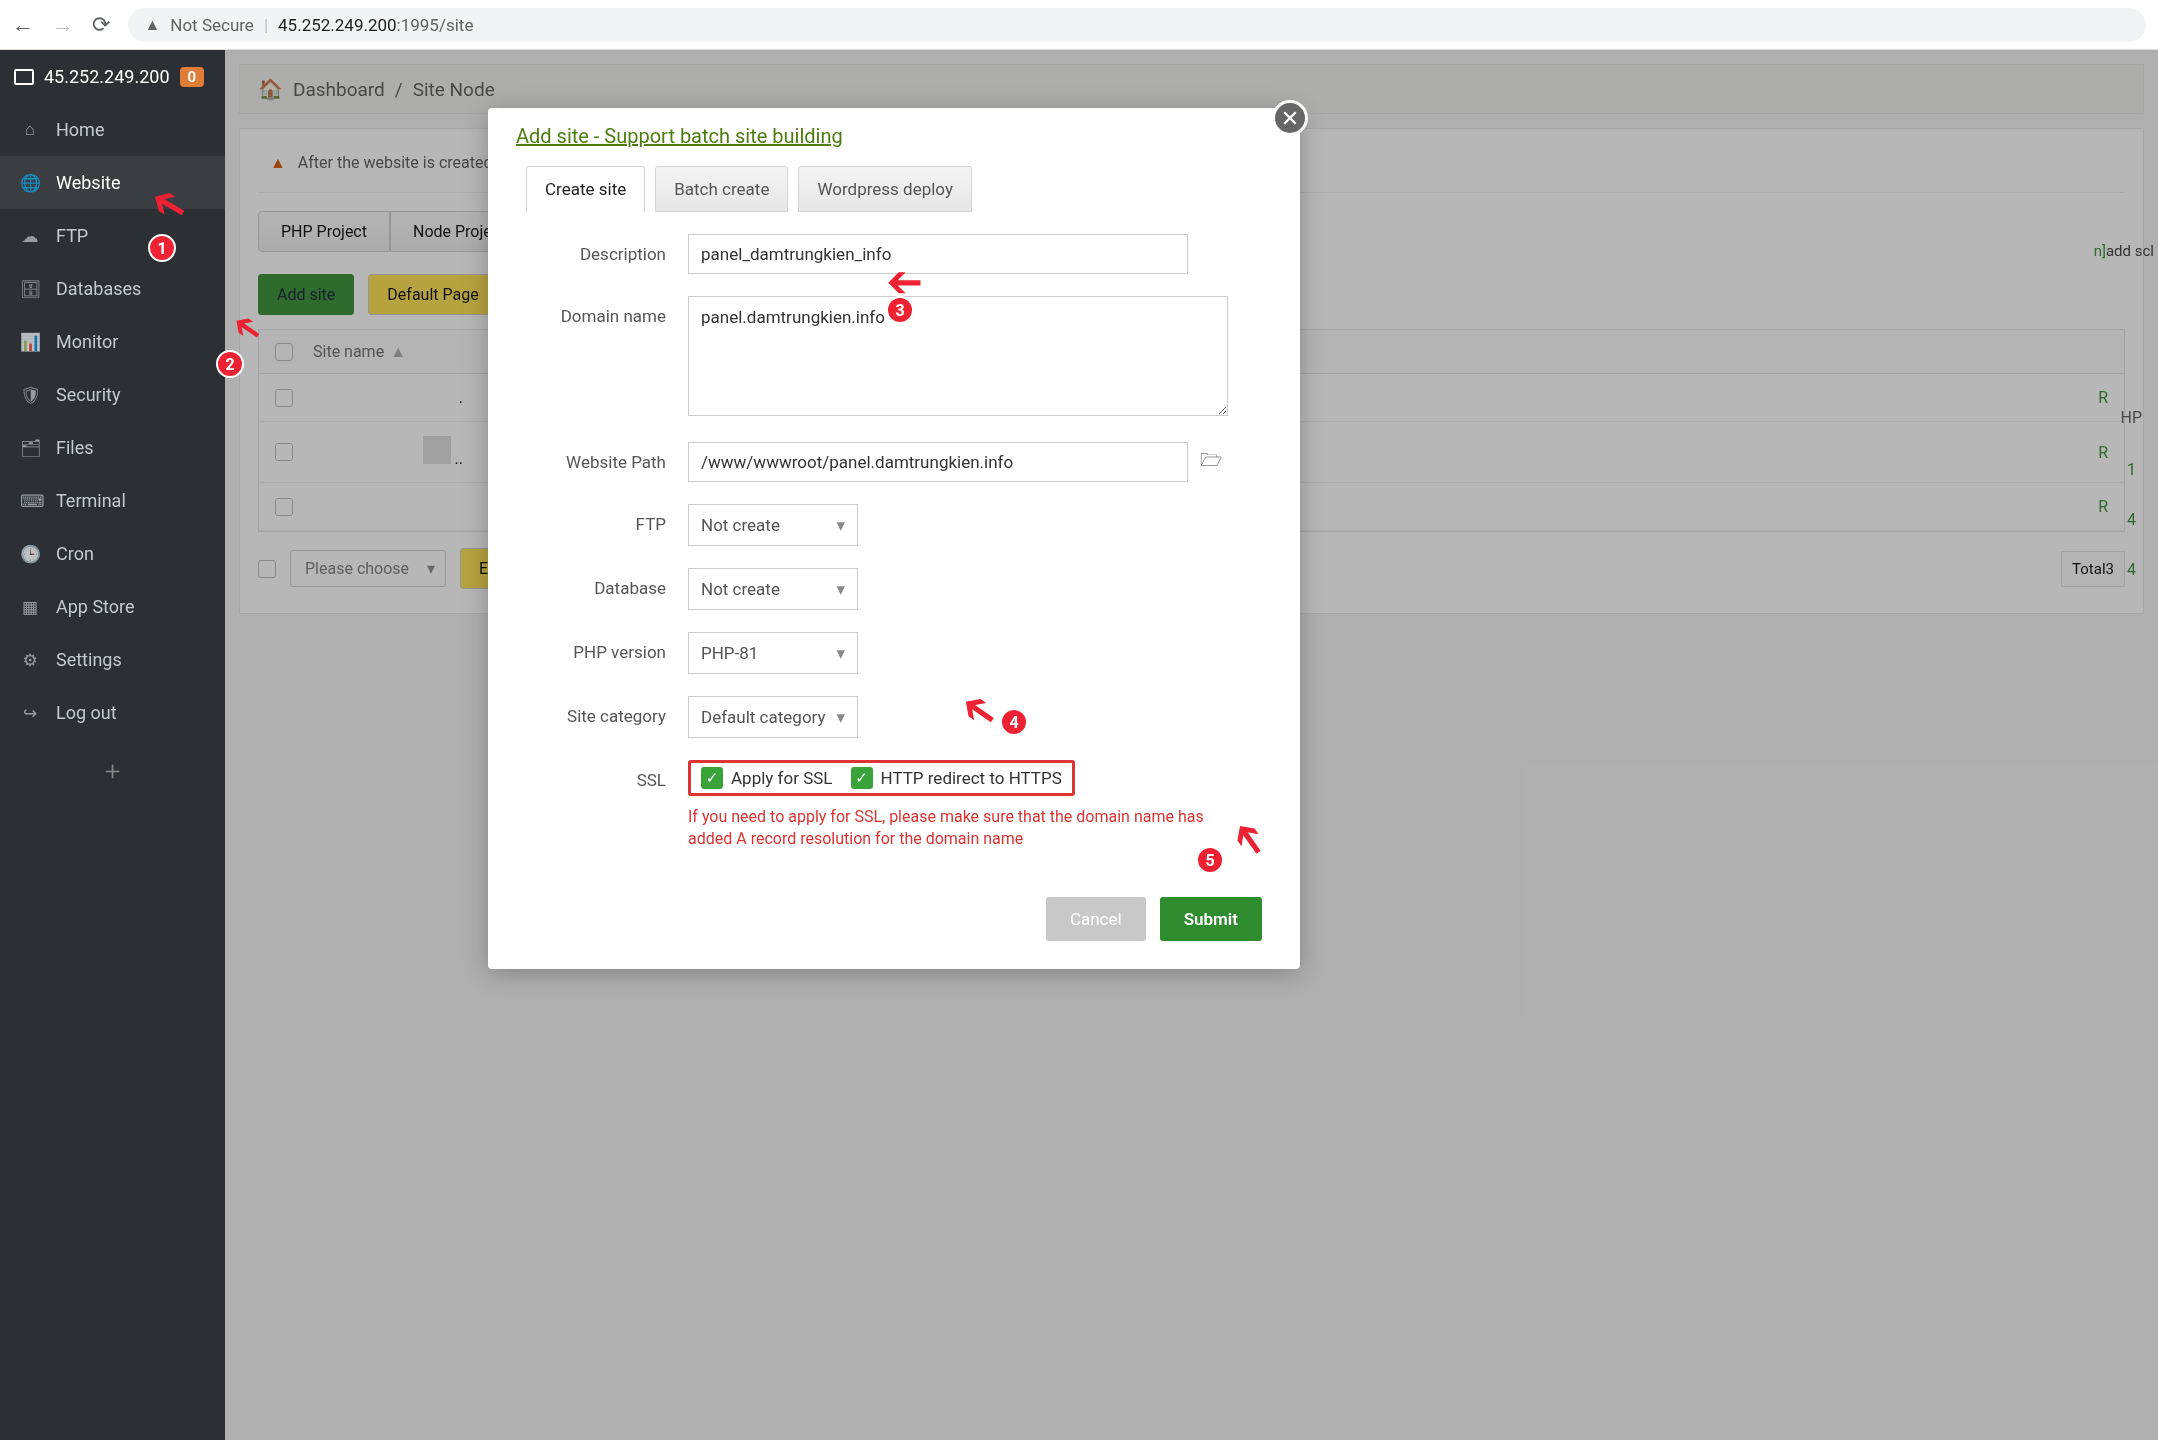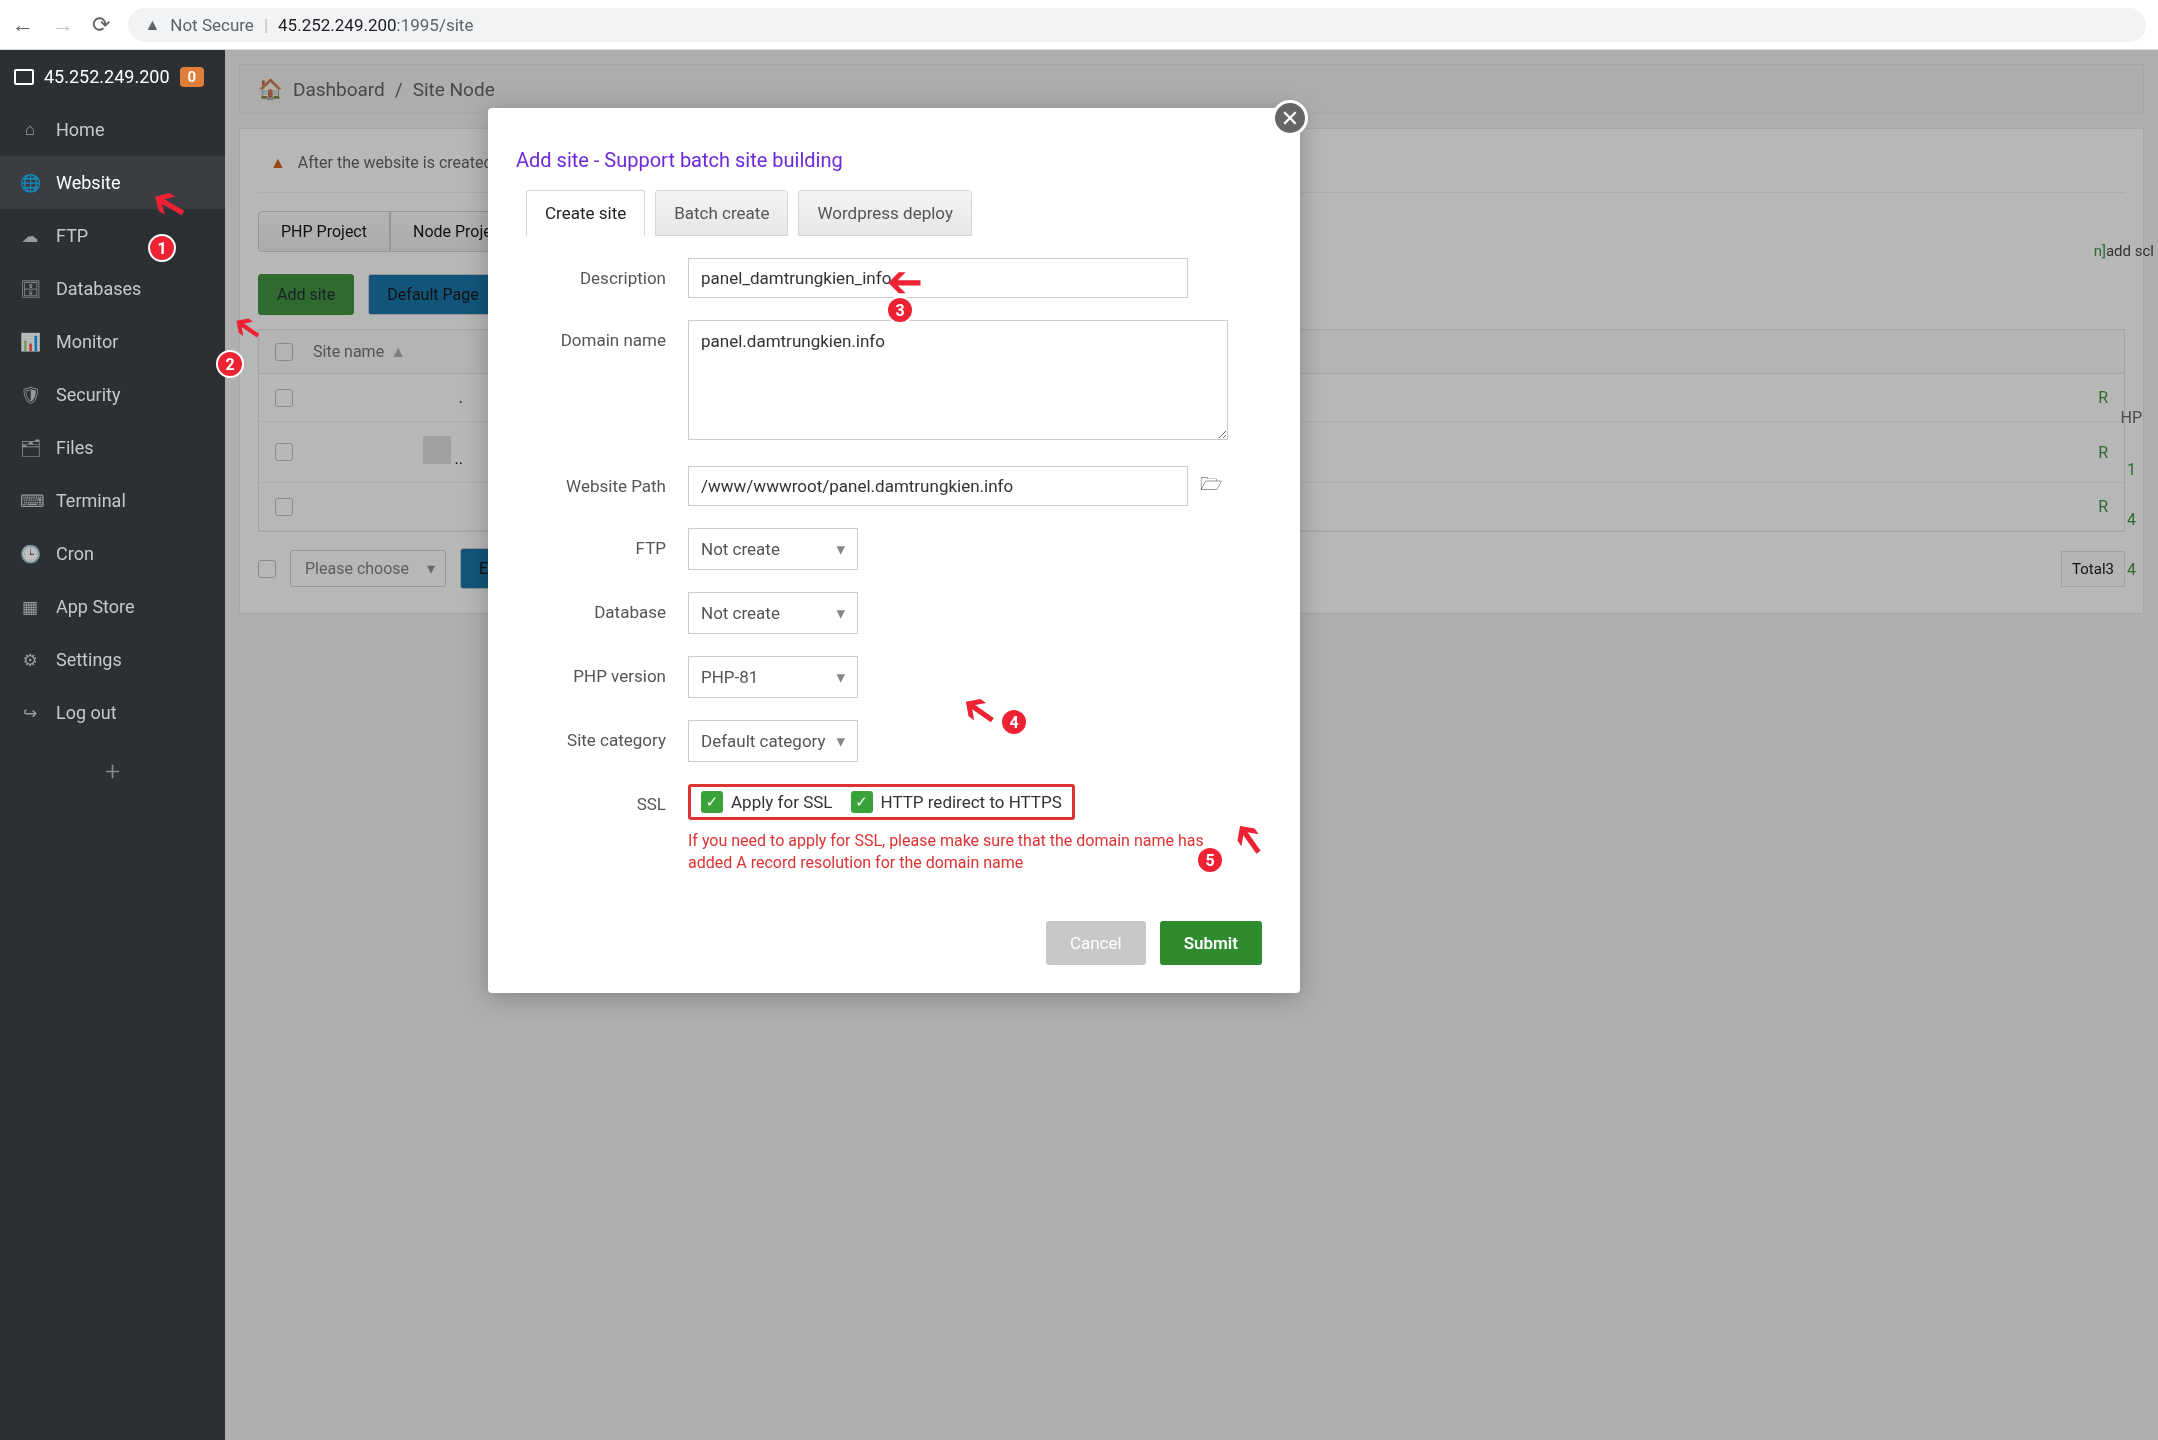--- a/index.html
+++ b/index.html
@@ -30,21 +30,21 @@
 .content { flex: 1; position: relative; padding: 14px; }
 .breadcrumb { background: #f0f0ee; border: 1px solid #e5e5e3; padding: 12px 18px; display: flex; align-items: center; gap: 10px; color: #555; font-size: 19px; }
 .breadcrumb .home-icn { font-size: 20px; color: #999; }
 .panel { background: #fff; border: 1px solid #e5e5e3; margin-top: 14px; padding: 14px 18px 24px 18px; }
 .alert-row { display: flex; align-items: center; gap: 12px; color: #555; padding: 10px 12px 20px; border-bottom: 1px solid #eee; }
 .alert-row .aicn { color: #d35400; }
 .tabs { display: flex; gap: 0; margin-top: 18px; }
 .ptab { padding: 10px 22px; border: 1px solid #ccc; background: linear-gradient(#fafafa,#eee); font-size: 16px; cursor: pointer; }
 .ptab.first { border-top-left-radius: 4px; border-bottom-left-radius: 4px; }
 .addbtn-row { display: flex; gap: 14px; margin-top: 22px; }
-.btn { padding: 10px 18px; border: 1px solid #ccc; background: #0369a1; font-size: 16px; cursor: pointer; border-radius: 3px; }
+.btn { padding: 10px 18px; border: 1px solid #ccc; background: #fde047; font-size: 16px; cursor: pointer; border-radius: 3px; }
 .btn.green { background: #2e8b2e; color: #0f172a; border-color: #2e8b2e; }
 .table { margin-top: 14px; border: 1px solid #e0e0e0; }
 .thead { display: flex; align-items: center; background: #fafafa; border-bottom: 1px solid #e0e0e0; padding: 12px 16px; color: #666; font-size: 16px; }
 .thead .cb, .trow .cb { width: 18px; height: 18px; border: 1px solid #bbb; border-radius: 3px; margin-right: 20px; }
 .trow { display: flex; align-items: center; padding: 14px 16px; border-bottom: 1px solid #eee; }
 .trow .rlink { color: #2e8b2e; margin-left: auto; }
 .bot-row { display: flex; gap: 14px; margin-top: 16px; align-items: center; }
 .sel { border: 1px solid #ccc; padding: 8px 36px 8px 14px; font-size: 16px; color: #777; position: relative; background: #fff; border-radius: 3px; }
 .sel::after { content: "▾"; position: absolute; right: 10px; color: #888; }
 .total-badge { margin-left: auto; padding: 8px 10px; border: 1px solid #ddd; background: #fafafa; font-size: 15px; }
@@ -52,21 +52,21 @@
 .addsch .n { color: #2e8b2e; }
 .php-col { position: absolute; right: 16px; top: 358px; color: #555; font-size: 16px; }
 .php-vals { position: absolute; right: 22px; color: #2e8b2e; font-size: 16px; }
 
 
 .dim { position: absolute; inset: 0; background: rgba(50,50,50,.35); }
 
 
 .modal { position: absolute; top: 58px; left: 488px; width: 812px; background: #fff; border-radius: 4px; box-shadow: 0 4px 24px rgba(0,0,0,.25); }
 .mclose { position: absolute; top: -8px; right: -8px; width: 36px; height: 36px; border-radius: 50%; background: #666; color: #fff; display: flex; align-items: center; justify-content: center; font-size: 22px; cursor: pointer; border: 3px solid #fff; }
-.mtitle { padding: 40px 28px 18px; font-size: 20px; color: #6d28d9; }
+.mtitle { padding: 16px 28px 18px; font-size: 20px; color: #4d7c0f; text-decoration: underline; }
 .mtabs { display: flex; gap: 10px; padding: 0 38px; }
 .mtab { padding: 12px 18px; border: 1px solid #d5d5d5; background: linear-gradient(#f4f4f4,#e6e6e6); font-size: 17px; color: #555; cursor: pointer; border-radius: 3px 3px 0 0; }
 .mtab.active { background: #fff; border-bottom-color: #fff; color: #222; }
 .mbody { padding: 22px 50px 10px 50px; }
 .frow { display: flex; align-items: flex-start; margin-bottom: 22px; }
 .flabel { width: 150px; text-align: right; padding-right: 22px; color: #555; font-size: 17px; padding-top: 10px; }
 .fctrl { flex: 1; }
 .tarea { width: 540px; height: 120px; border: 1px solid #ccc; padding: 10px 12px; font-size: 17px; color: #333; resize: both; }
 .tinput { width: 500px; height: 40px; border: 1px solid #ccc; padding: 0 12px; font-size: 17px; color: #333; }
 .folder-icn { margin-left: 12px; font-size: 18px; color: #333; cursor: pointer; }

